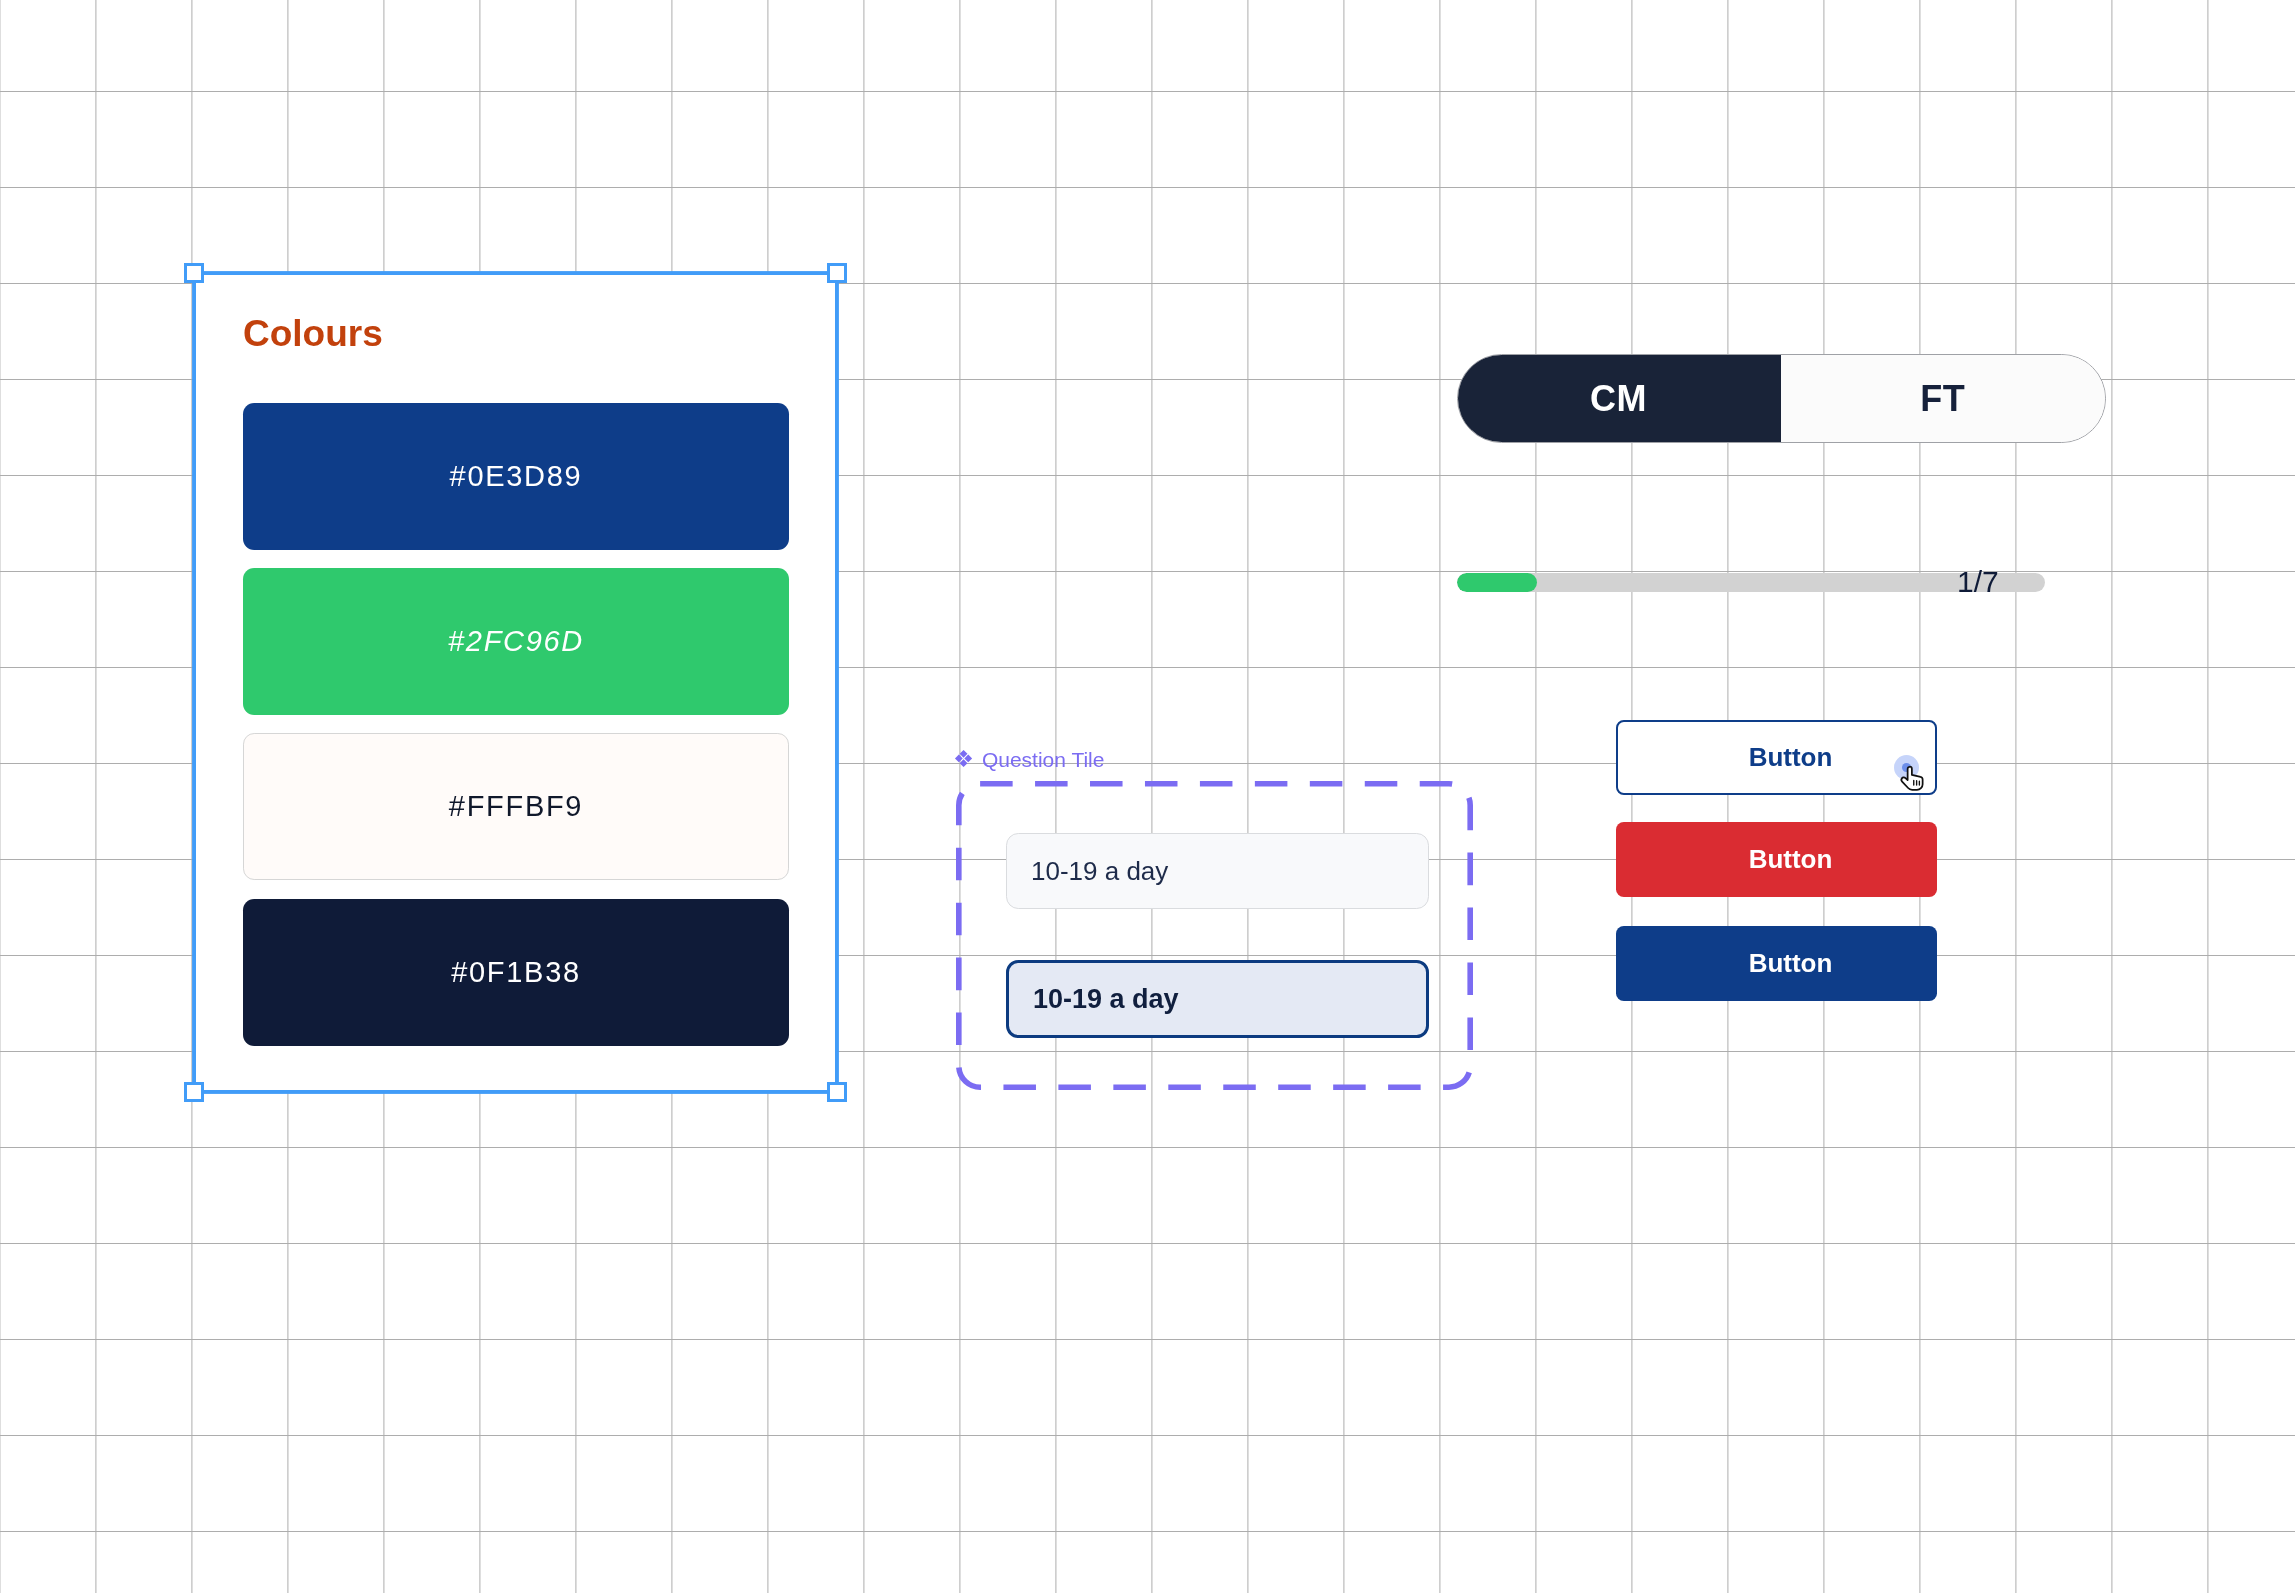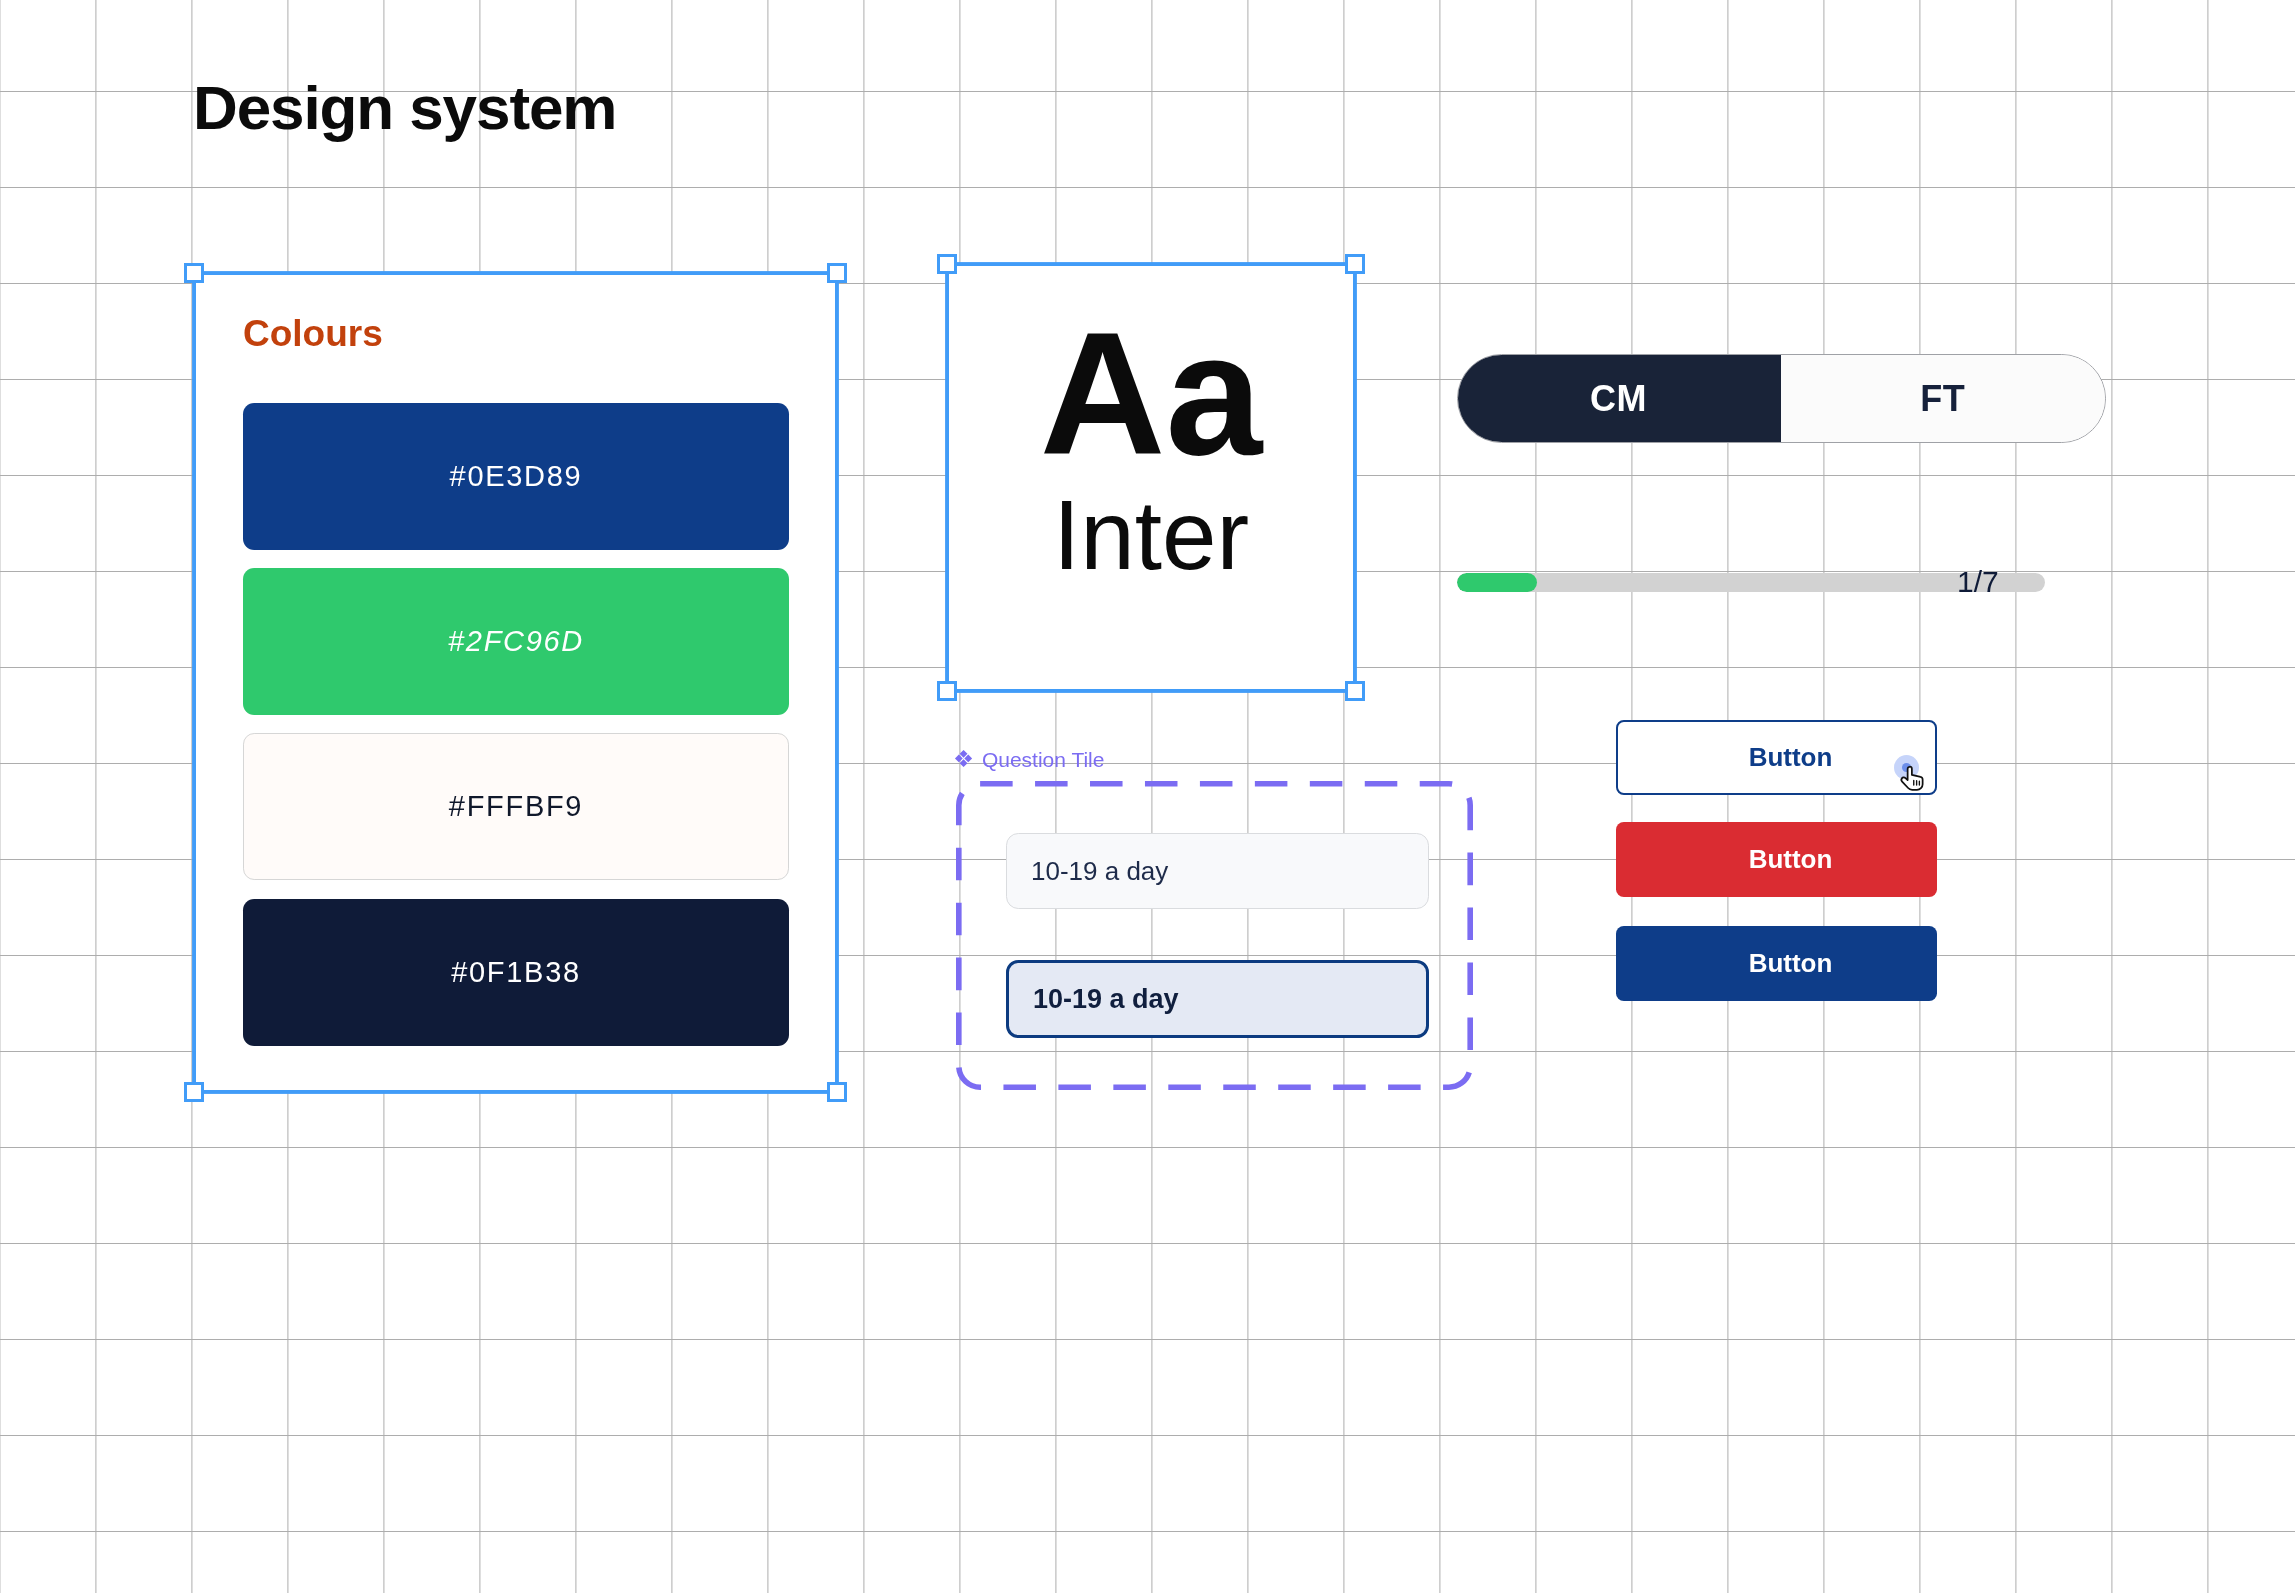--- a/index.html
+++ b/index.html
@@ -117,21 +117,20 @@
     position:absolute; left:1902px; top:763px; width:9px; height:9px;
     border-radius:50%; background:#6d8fea;
   }
   .cursor-hand { position:absolute; left:1899px; top:764px; width:30px; height:34px; }
 </style>
 </head>
 <body>
 
 <div class="canvas">
 
-  <div class="page-title">Design system</div>
 
   <div class="frame colours-frame">
     <div class="colours-heading">Colours</div>
     <div class="swatch swatch-1" style="background-color: rgb(14, 61, 137); color: rgb(255, 255, 255);">
       <span>#0E3D89</span>
     </div>
     <div class="swatch swatch-2" style="background-color: rgb(47, 201, 109); color: rgb(255, 255, 255);">
       <span>#2FC96D</span>
     </div>
     <div class="swatch swatch-3" style="background-color: rgb(255, 251, 249); color: rgb(16, 24, 43);">
@@ -139,28 +138,20 @@
     </div>
     <div class="swatch swatch-4" style="background-color: rgb(15, 27, 56); color: rgb(255, 255, 255);">
       <span>#0F1B38</span>
     </div>
     <div class="handle h-tl"></div>
     <div class="handle h-tr"></div>
     <div class="handle h-bl"></div>
     <div class="handle h-br"></div>
   </div>
 
-  <div class="frame typo-frame">
-    <div class="typo-specimen">Aa</div>
-    <div class="typo-fontname">Inter</div>
-    <div class="handle h-tl"></div>
-    <div class="handle h-tr"></div>
-    <div class="handle h-bl"></div>
-    <div class="handle h-br"></div>
-  </div>
 
   <div class="unit-toggle">
     <div class="unit-option unit-cm" style="background-color: rgb(25, 35, 56); color: rgb(255, 255, 255);">
       <span>CM</span>
     </div>
     <div class="unit-option" style="background-color: rgb(251, 251, 251); color: rgb(22, 33, 59);">
       <span>FT</span>
     </div>
   </div>
 

